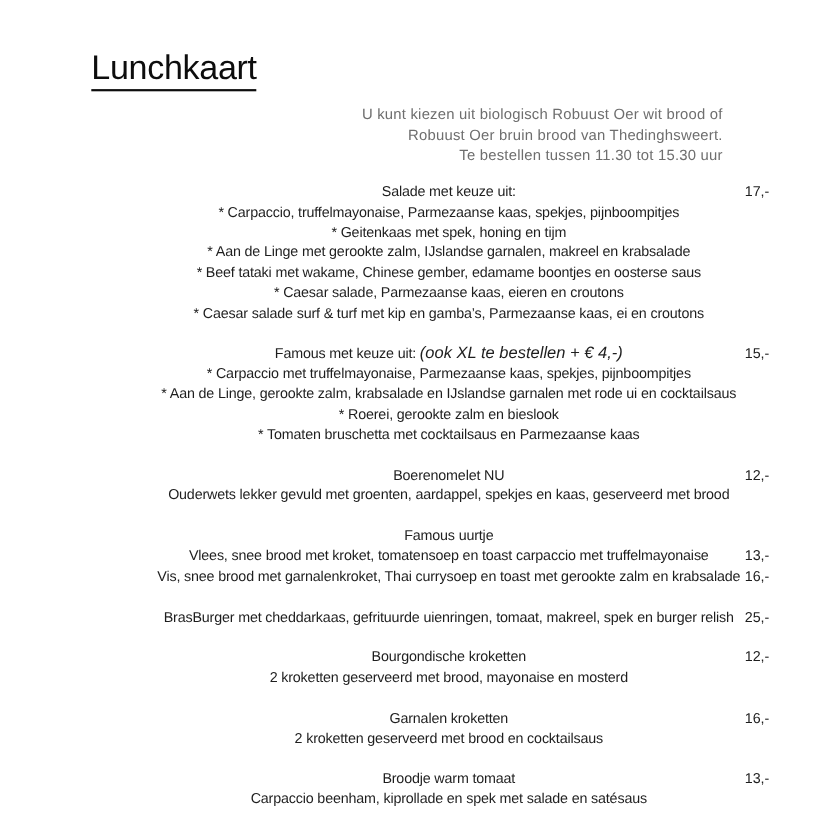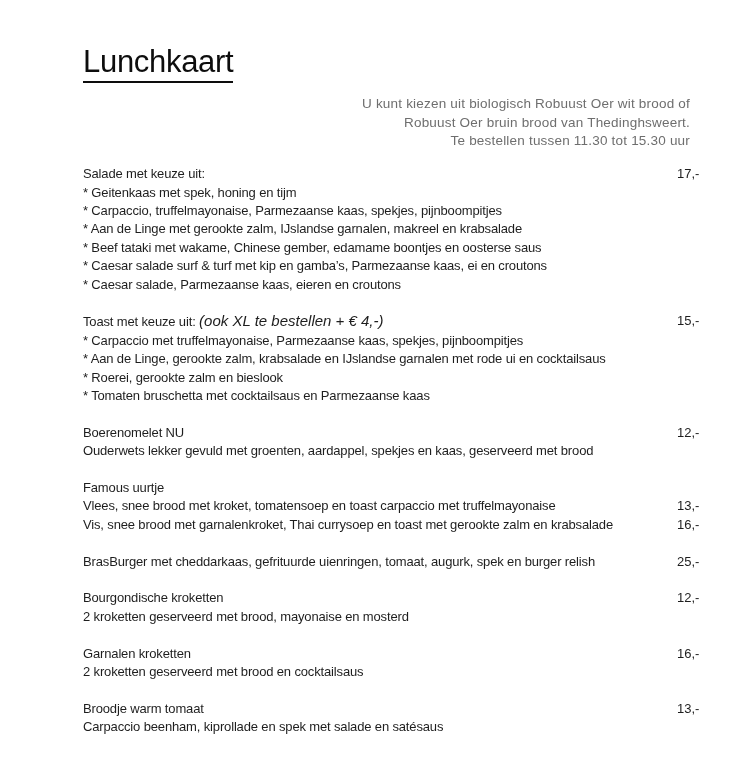--- a/index.html
+++ b/index.html
@@ -23,32 +23,33 @@
     color: #0d0d0d;
     letter-spacing: -0.3px;
   }
   .title-text {
     display: inline-block;
     border-bottom: 2px solid #0d0d0d;
     padding-bottom: 1px;
   }
   .intro {
     margin-top: 12px;
-    padding-right: 63px;
+    padding-right: 96px;
     text-align: right;
     font-size: 13.5px;
     line-height: 18.7px;
     letter-spacing: 0.2px;
     color: #6e6e6e;
   }
   .menu {
     margin: 14px 20px 0 83px;
     font-size: 13px;
     line-height: 18.4px;
     letter-spacing: -0.15px;
+    text-align: center;
   }
   .sec { margin-top: 18.4px; }
   .sec:first-child { margin-top: 0; }
   .row { position: relative; white-space: nowrap; }
   .price {
     position: absolute;
     left: 594px; top: 0;
     letter-spacing: 0;
   }
   .note {
@@ -70,31 +71,31 @@
     <div class="intro-line">Te bestellen tussen 11.30 tot 15.30 uur</div>
   </div>
 
   <div class="menu">
 
     <div class="sec">
       <div class="row">
         <span>Salade met keuze uit:</span>
         <span class="price">17,-</span>
       </div>
+      <div class="row">* Carpaccio, truffelmayonaise, Parmezaanse kaas, spekjes, pijnboompitjes</div>
       <div class="row">* Geitenkaas met spek, honing en tijm</div>
-      <div class="row">* Carpaccio, truffelmayonaise, Parmezaanse kaas, spekjes, pijnboompitjes</div>
       <div class="row">* Aan de Linge met gerookte zalm, IJslandse garnalen, makreel en krabsalade</div>
       <div class="row">* Beef tataki met wakame, Chinese gember, edamame boontjes en oosterse saus</div>
+      <div class="row">* Caesar salade, Parmezaanse kaas, eieren en croutons</div>
       <div class="row">* Caesar salade surf &amp; turf met kip en gamba’s, Parmezaanse kaas, ei en croutons</div>
-      <div class="row">* Caesar salade, Parmezaanse kaas, eieren en croutons</div>
     </div>
 
     <div class="sec">
       <div class="row">
-        <span>Toast met keuze uit:</span>
+        <span>Famous met keuze uit:</span>
         <span class="note">(ook XL te bestellen + € 4,-)</span>
         <span class="price">15,-</span>
       </div>
       <div class="row">* Carpaccio met truffelmayonaise, Parmezaanse kaas, spekjes, pijnboompitjes</div>
       <div class="row">* Aan de Linge, gerookte zalm, krabsalade en IJslandse garnalen met rode ui en cocktailsaus</div>
       <div class="row">* Roerei, gerookte zalm en bieslook</div>
       <div class="row">* Tomaten bruschetta met cocktailsaus en Parmezaanse kaas</div>
     </div>
 
     <div class="sec">
@@ -114,21 +115,21 @@
         <span class="price">13,-</span>
       </div>
       <div class="row">
         <span>Vis, snee brood met garnalenkroket, Thai currysoep en toast met gerookte zalm en krabsalade</span>
         <span class="price">16,-</span>
       </div>
     </div>
 
     <div class="sec">
       <div class="row">
-        <span>BrasBurger met cheddarkaas, gefrituurde uienringen, tomaat, augurk, spek en burger relish</span>
+        <span>BrasBurger met cheddarkaas, gefrituurde uienringen, tomaat, makreel, spek en burger relish</span>
         <span class="price">25,-</span>
       </div>
     </div>
 
     <div class="sec">
       <div class="row">
         <span>Bourgondische kroketten</span>
         <span class="price">12,-</span>
       </div>
       <div class="row">2 kroketten geserveerd met brood, mayonaise en mosterd</div>

